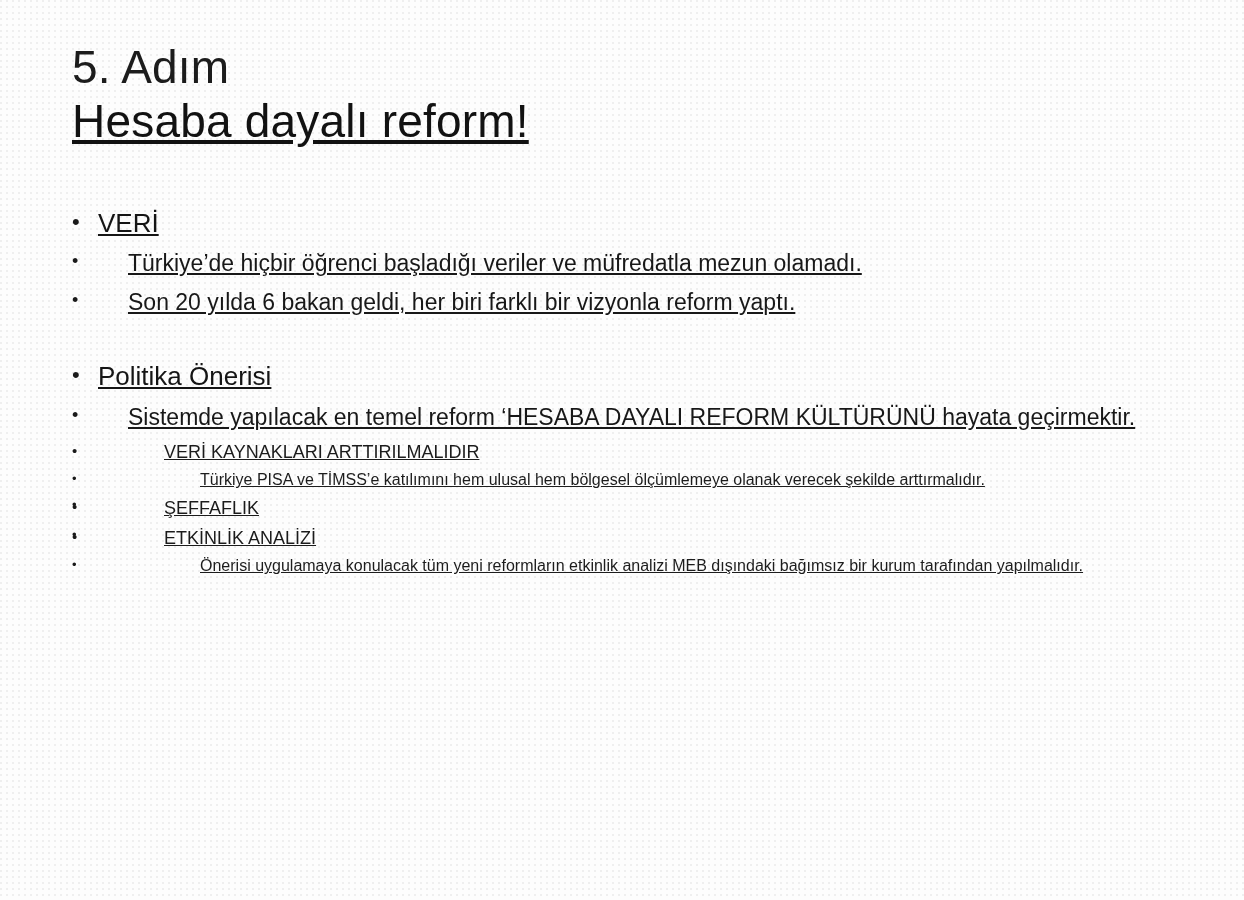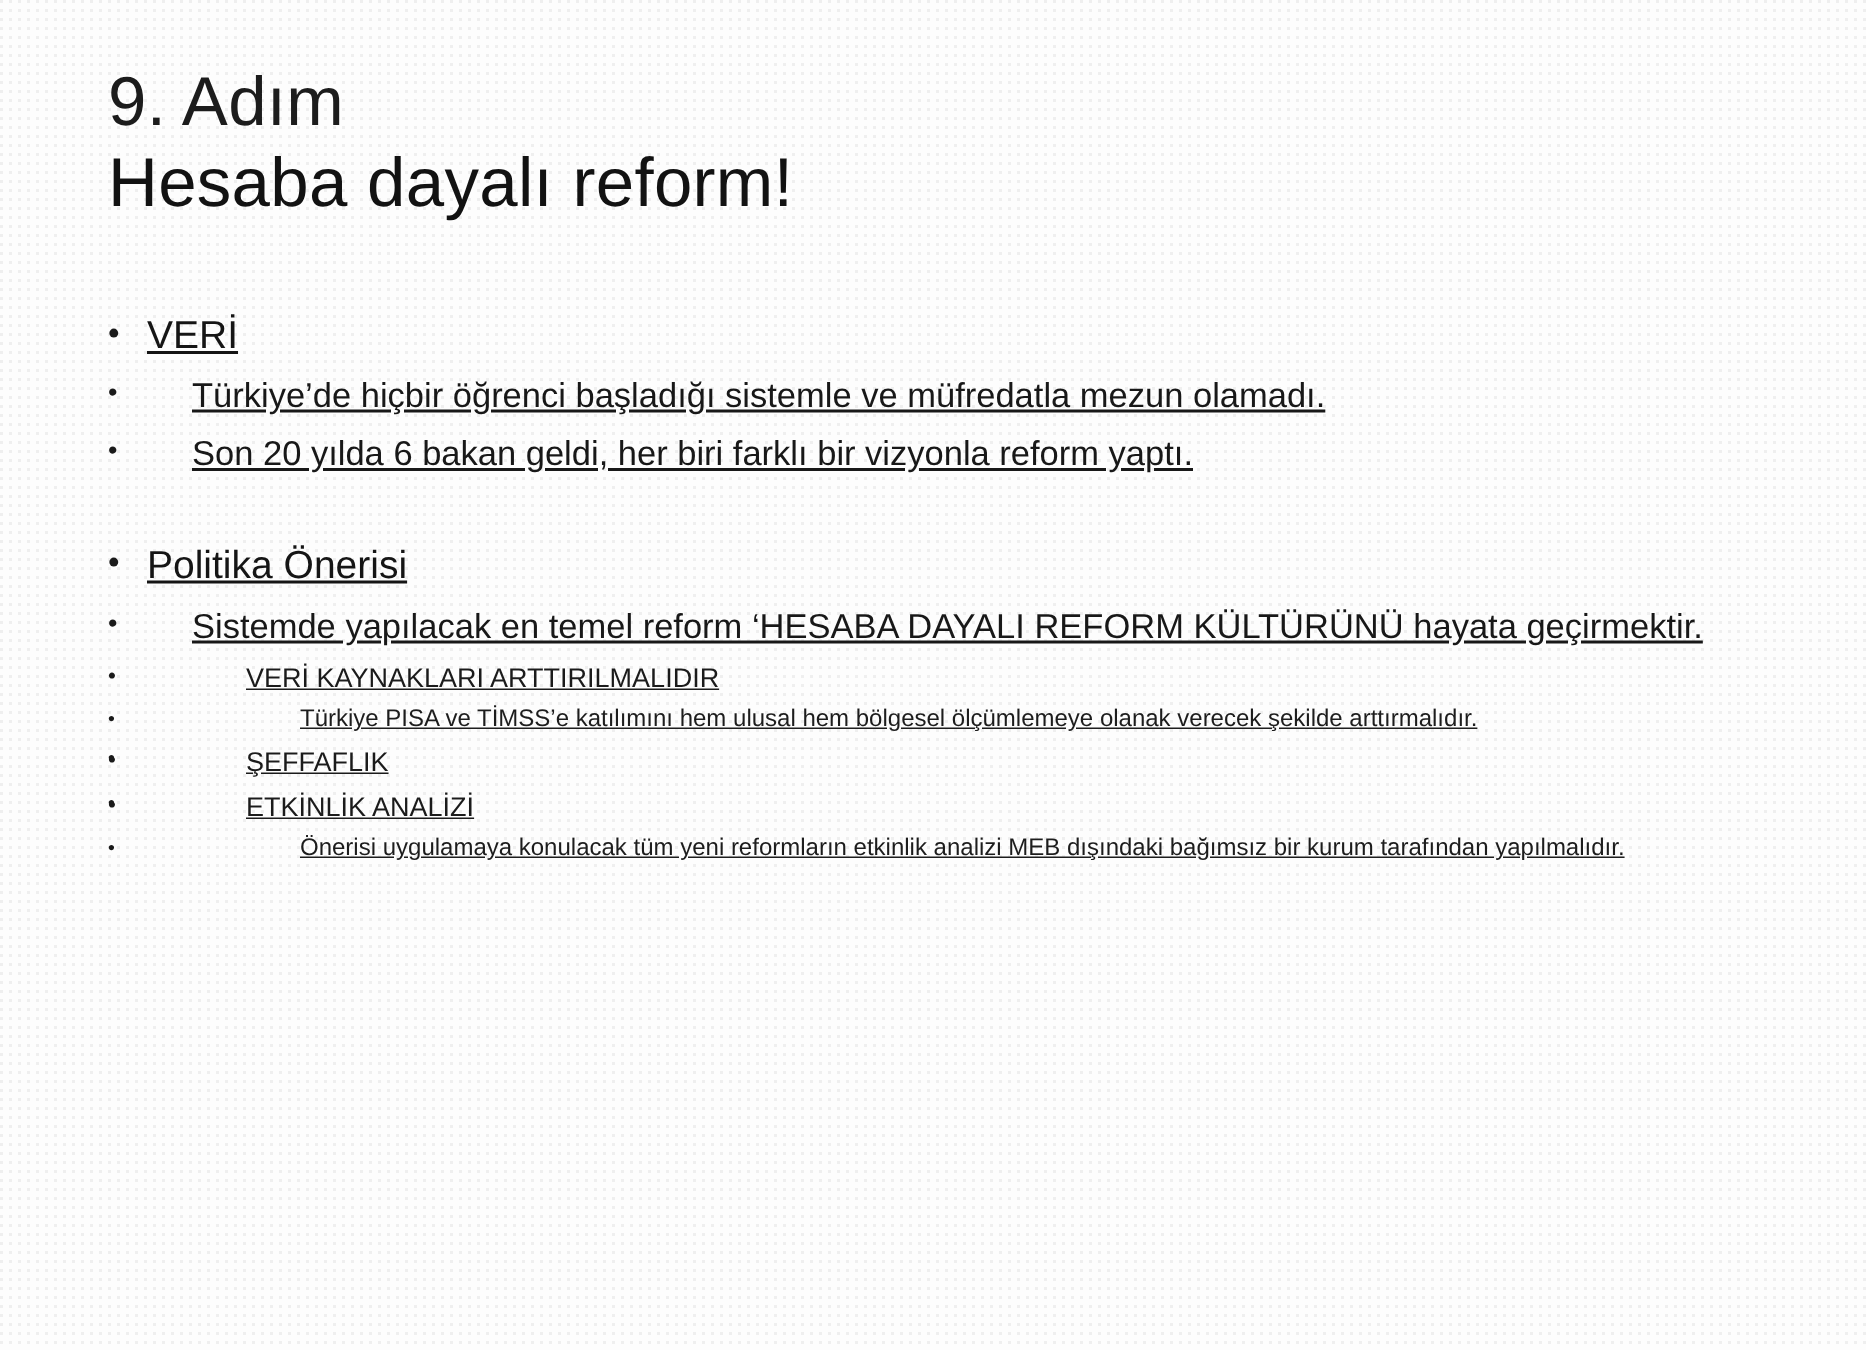--- a/index.html
+++ b/index.html
@@ -37,20 +37,21 @@
     color: #1c1c1c;
     margin: 0;
   }
   .title-line2 {
     font-size: 46px;
     font-weight: 400;
     line-height: 1.18;
     letter-spacing: 0.2px;
     color: #121212;
     margin: 0;
+    text-decoration: underline;
   }
   ul.lvl {
     list-style: none;
     margin: 0;
     padding: 0;
   }
   li.item {
     position: relative;
     display: block;
   }
@@ -110,36 +111,36 @@
 
   .spacer-group { height: 34px; }
   .body-block { margin-top: 2px; }
 </style>
 </head>
 <body>
 
 <div class="slide">
 
   <div class="title-block">
-    <div class="title-line1">9. Adım</div>
+    <div class="title-line1">5. Adım</div>
     <div class="title-line2">Hesaba dayalı reform!</div>
   </div>
 
   <div class="body-block">
 
     <ul class="lvl">
       <li class="item l1">
         <span class="bullet">•</span>
         <span class="text">VERİ</span>
       </li>
       <li>
         <ul class="lvl l2-list">
           <li class="item l2">
             <span class="bullet">•</span>
-            <span class="text">Türkiye’de hiçbir öğrenci başladığı sistemle ve müfredatla mezun olamadı.</span>
+            <span class="text">Türkiye’de hiçbir öğrenci başladığı veriler ve müfredatla mezun olamadı.</span>
           </li>
           <li class="item l2">
             <span class="bullet">•</span>
             <span class="text">Son 20 yılda 6 bakan geldi, her biri farklı bir vizyonla reform yaptı.</span>
           </li>
         </ul>
       </li>
     </ul>
 
     <div class="spacer-group"></div>

